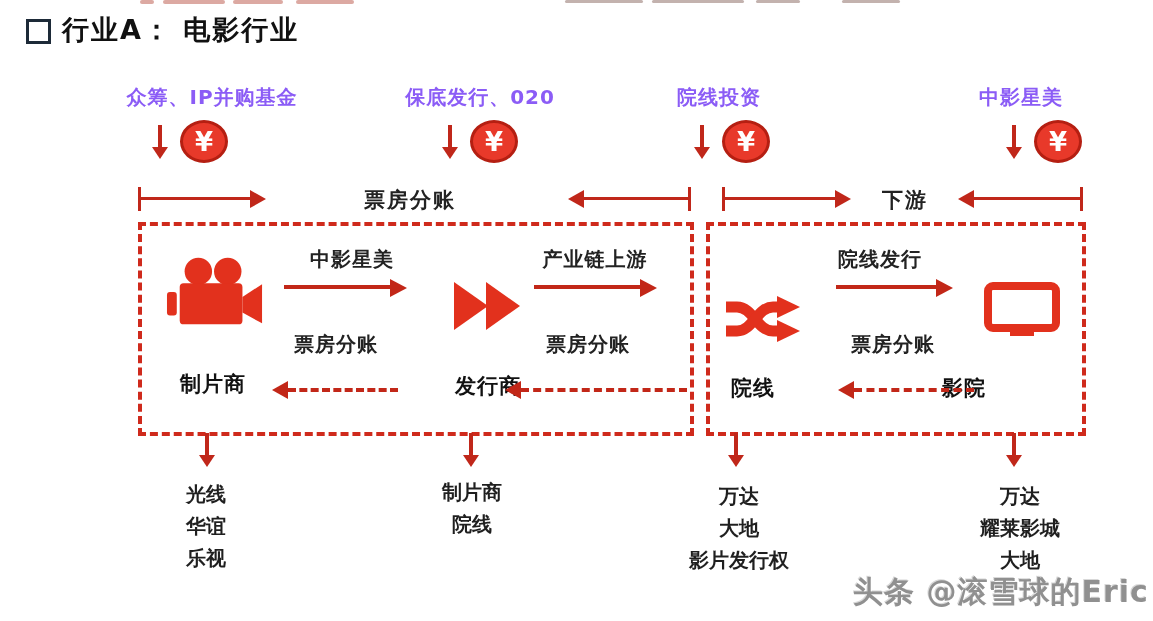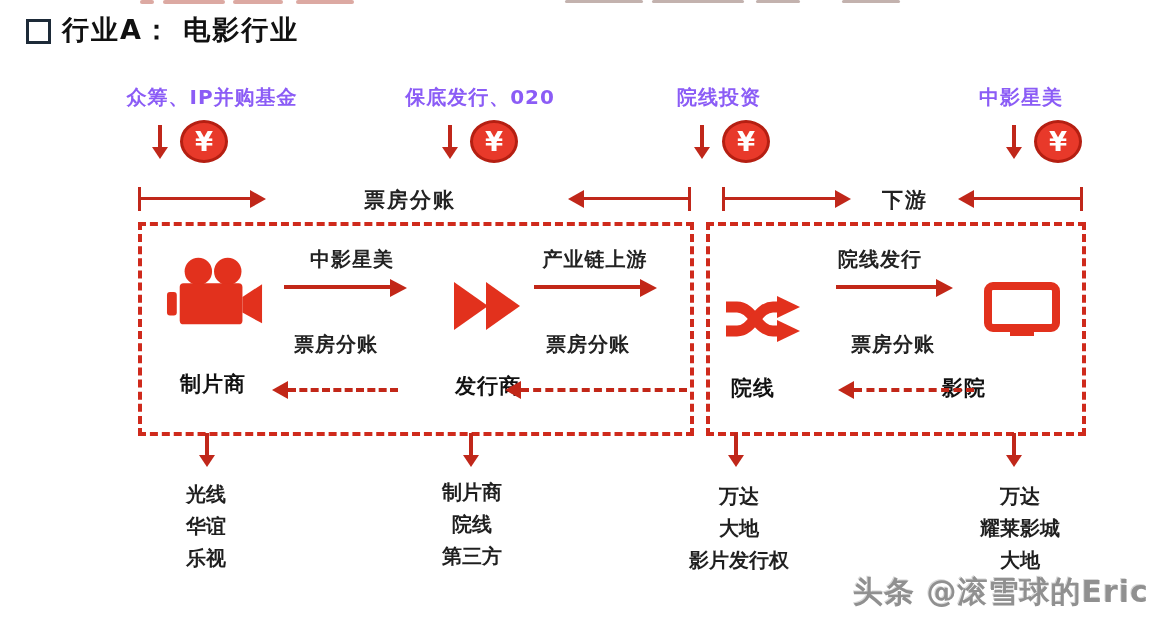--- a/index.html
+++ b/index.html
@@ -197,21 +197,20 @@
   </div>
 
 <div class="abs cx company-list" style="left:206px;top:478px">
   <div>光线</div>
   <div>华谊</div>
   <div>乐视</div>
 </div>
 <div class="abs cx company-list" style="left:472px;top:476px">
   <div>制片商</div>
   <div>院线</div>
-  <div>第三方</div>
 </div>
 <div class="abs cx company-list" style="left:739px;top:480px">
   <div>万达</div>
   <div>大地</div>
   <div>影片发行权</div>
 </div>
 <div class="abs cx company-list" style="left:1020px;top:480px">
   <div>万达</div>
   <div>耀莱影城</div>
   <div>大地</div>

